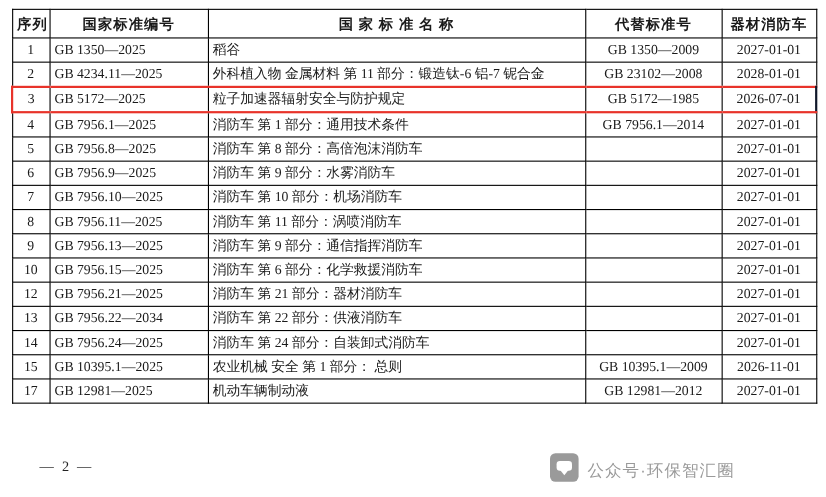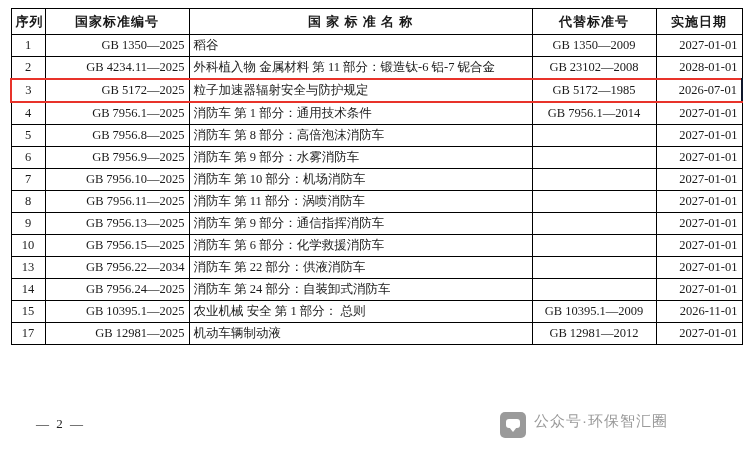--- a/index.html
+++ b/index.html
@@ -45,24 +45,24 @@
     height: 26px;
     font-size: 13px;
   }
   col.c-seq { width: 34px; }
   col.c-code { width: 144px; }
   col.c-name { width: 343px; }
   col.c-repl { width: 124px; }
   col.c-date { width: 86px; }
 
   td.seq { text-align: center; }
-  td.code { text-align: right; }
+  td.code { text-align: left; }
   td.name { text-align: left; padding-left: 8px; }
   td.repl { text-align: center; }
-  td.date { text-align: right; }
+  td.date { text-align: center; }
 
   
   tr.hl td {
     border-top: 2px solid #e8332a;
     border-bottom: 2px solid #e8332a;
   }
   tr.hl td:first-child { border-left: 2px solid #e8332a; }
   tr.hl td:last-child { border-right: 2px solid #0f172a; }
 
   .page-number {
@@ -71,21 +71,21 @@
     bottom: 20px;
     font-size: 13px;
     letter-spacing: 2px;
     color: #222;
   }
   .wm {
     position: absolute;
     right: 24px;
     bottom: 14px;
     display: flex;
-    align-items: flex-start;
+    align-items: flex-end;
     gap: 8px;
     color: #9a9a9a;
     font-family: "Liberation Sans", sans-serif;
     font-size: 15px;
     letter-spacing: 1px;
   }
   .wm-badge {
     width: 26px;
     height: 26px;
     border-radius: 5px;
@@ -127,21 +127,21 @@
       <col class="c-name">
       <col class="c-repl">
       <col class="c-date">
     </colgroup>
     <thead>
       <tr>
         <th>序列</th>
         <th>国家标准编号</th>
         <th>国 家 标 准 名 称</th>
         <th>代替标准号</th>
-        <th>实施日期</th>
+        <th>器材消防车</th>
       </tr>
     </thead>
     <tbody id="table-body">
         <tr>
           <td class="seq">1</td>
           <td class="code">GB 1350—2025</td>
           <td class="name">稻谷</td>
           <td class="repl">GB 1350—2009</td>
           <td class="date">2027-01-01</td>
         </tr>
@@ -202,20 +202,27 @@
           <td class="date">2027-01-01</td>
         </tr>
         <tr>
           <td class="seq">10</td>
           <td class="code">GB 7956.15—2025</td>
           <td class="name">消防车 第 6 部分：化学救援消防车</td>
           <td class="repl"></td>
           <td class="date">2027-01-01</td>
         </tr>
         <tr>
+          <td class="seq">12</td>
+          <td class="code">GB 7956.21—2025</td>
+          <td class="name">消防车 第 21 部分：器材消防车</td>
+          <td class="repl"></td>
+          <td class="date">2027-01-01</td>
+        </tr>
+        <tr>
           <td class="seq">13</td>
           <td class="code">GB 7956.22—2034</td>
           <td class="name">消防车 第 22 部分：供液消防车</td>
           <td class="repl"></td>
           <td class="date">2027-01-01</td>
         </tr>
         <tr>
           <td class="seq">14</td>
           <td class="code">GB 7956.24—2025</td>
           <td class="name">消防车 第 24 部分：自装卸式消防车</td>

